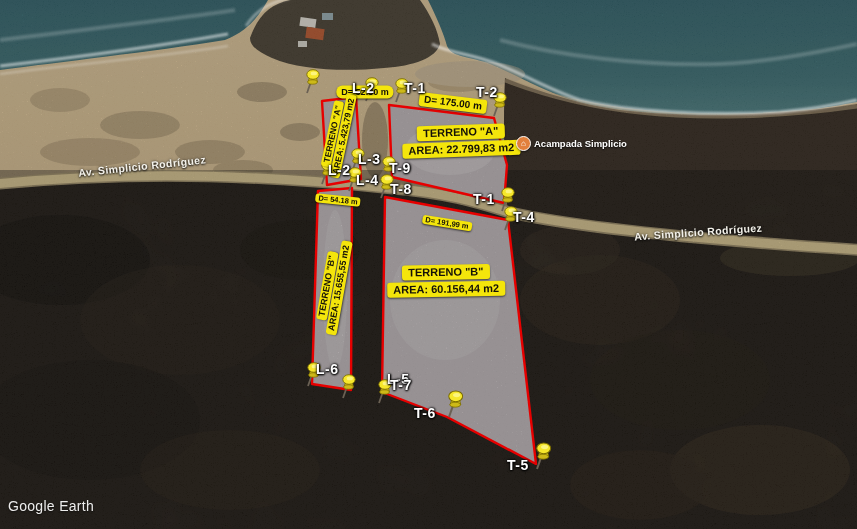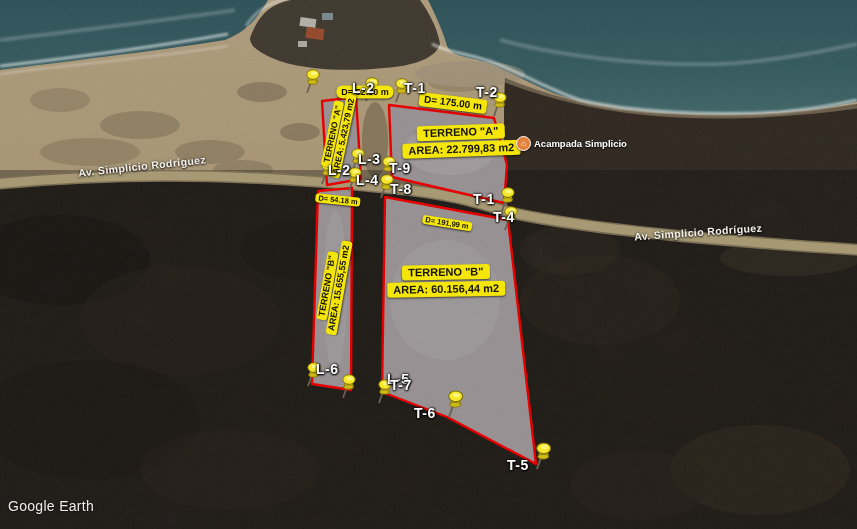--- a/index.html
+++ b/index.html
@@ -205,21 +205,21 @@
 
     <div class="pin-label" style="left:352px;top:80px;">L-2</div>
     <div class="pin-label" style="left:404px;top:80px;">T-1</div>
     <div class="pin-label" style="left:476px;top:84px;">T-2</div>
     <div class="pin-label" style="left:358px;top:151px;">L-3</div>
     <div class="pin-label" style="left:389px;top:160px;">T-9</div>
     <div class="pin-label" style="left:328px;top:162px;">L-2</div>
     <div class="pin-label" style="left:356px;top:172px;">L-4</div>
     <div class="pin-label" style="left:390px;top:181px;">T-8</div>
     <div class="pin-label" style="left:473px;top:191px;">T-1</div>
-    <div class="pin-label" style="left:493px;top:209px;">T-4</div>
+    <div class="pin-label" style="left:513px;top:209px;">T-4</div>
     <div class="pin-label" style="left:316px;top:361px;">L-6</div>
     <div class="pin-label" style="left:351px;top:371px;margin-left:36px;">L-5</div>
     <div class="pin-label" style="left:390px;top:377px;">T-7</div>
     <div class="pin-label" style="left:414px;top:405px;">T-6</div>
     <div class="pin-label" style="left:507px;top:457px;">T-5</div>
 
     <div class="road-label" style="left:78px;top:160px;transform:rotate(-6deg);">Av. Simplicio Rodríguez</div>
     <div class="road-label" style="left:634px;top:226px;transform:rotate(-4deg);">Av. Simplicio Rodríguez</div>
 
     <div class="poi" style="left:516px;top:136px;">

